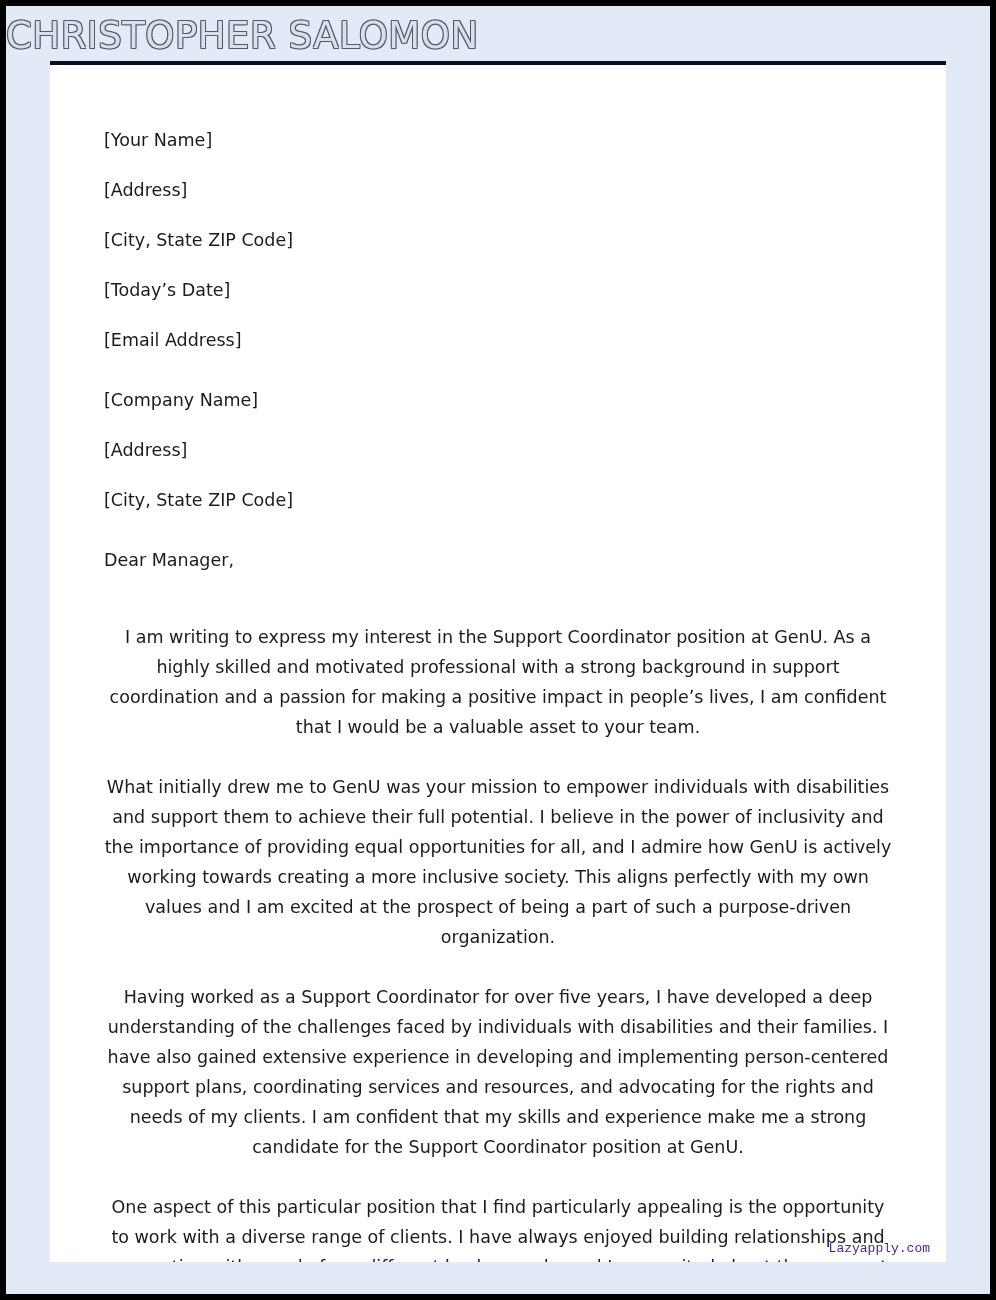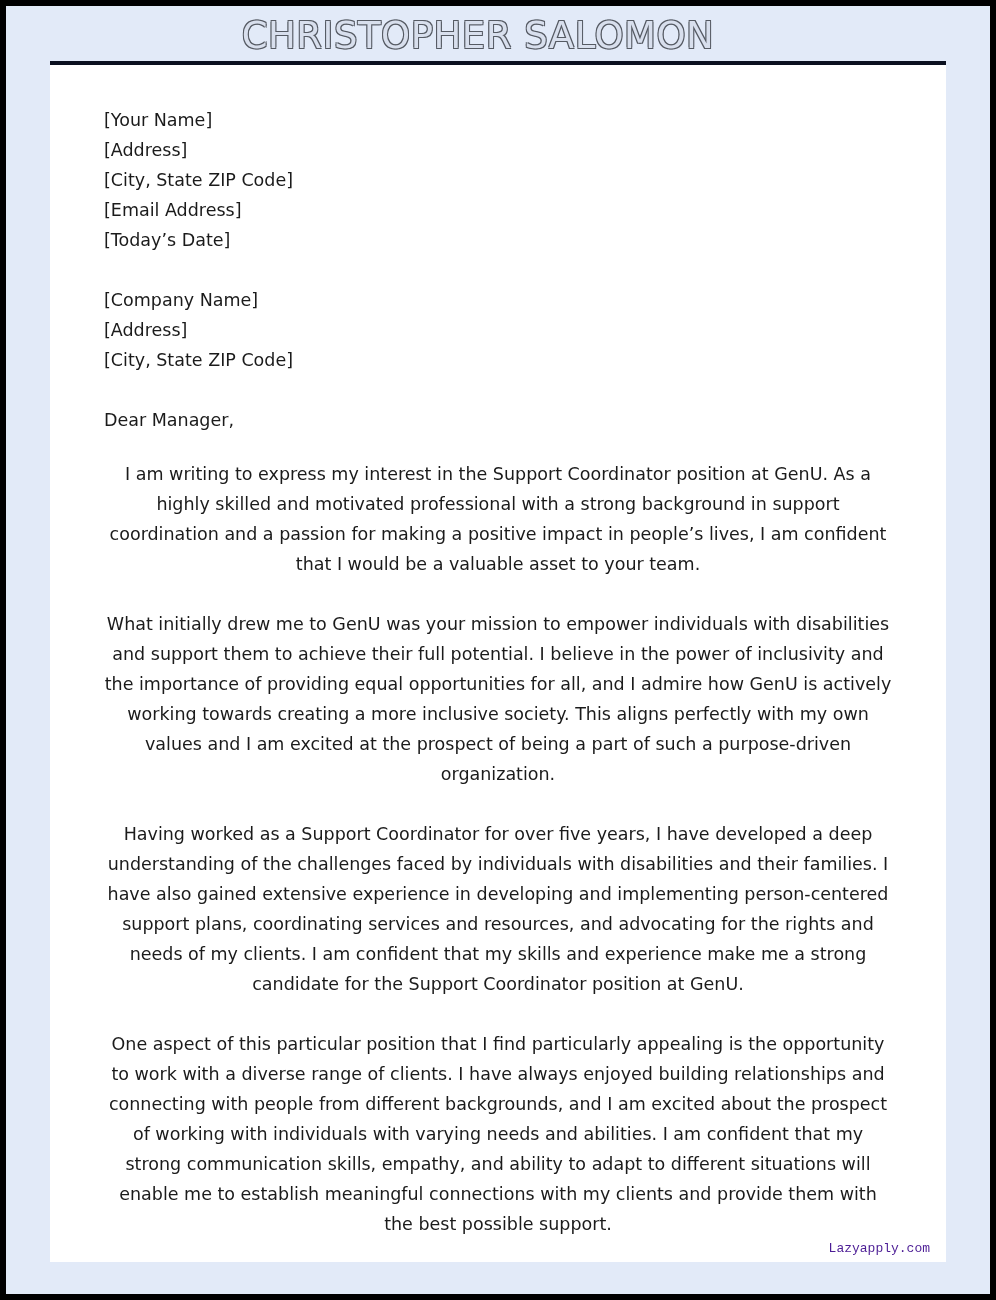--- a/index.html
+++ b/index.html
@@ -23,21 +23,21 @@
   }
   .header {
     position: absolute;
     top: 0;
     left: 0;
     right: 0;
     height: 58px;
     background: #e2eaf8;
     display: flex;
     align-items: center;
-    justify-content: center;
+    justify-content: flex-start;
     box-sizing: border-box;
     padding-right: 40px;
   }
   .header-name {
     font-size: 37px;
     letter-spacing: 0.5px;
     color: #8a8f98;
     -webkit-text-stroke: 0px;
     font-family: "DejaVu Sans", sans-serif;
     font-weight: 400;
@@ -63,33 +63,34 @@
     padding: 40px 54px 10px 54px;
     box-sizing: border-box;
   }
   .block {
     margin: 0 0 30px 0;
   }
   .line {
     font-size: 17.5px;
     line-height: 30px;
     color: #1b1b1b;
+    margin-top: 20px;
   }
   .para {
     font-size: 17.5px;
     line-height: 30px;
     color: #1b1b1b;
     margin: 0 0 30px 0;
     text-align: center;
   }
   .salutation {
     font-size: 17.5px;
     line-height: 30px;
     color: #1b1b1b;
-    margin: 0 0 24px 0;
+    margin: 0 0 47px 0;
   }
   .watermark {
     position: absolute;
     right: 16px;
     bottom: 6px;
     font-size: 13px;
     color: #4c1d95;
     font-family: Liberation Mono, monospace;
   }
 </style>
@@ -102,22 +103,22 @@
     <div class="header-name">CHRISTOPHER SALOMON</div>
   </div>
 
   <div class="letter">
     <div class="letter-body">
 
       <div class="block">
         <div class="line">[Your Name]</div>
         <div class="line">[Address]</div>
         <div class="line">[City, State ZIP Code]</div>
+        <div class="line">[Today’s Date]</div>
         <div class="line">[Email Address]</div>
-        <div class="line">[Today’s Date]</div>
       </div>
 
       <div class="block">
         <div class="line">[Company Name]</div>
         <div class="line">[Address]</div>
         <div class="line">[City, State ZIP Code]</div>
       </div>
 
       <div class="salutation">Dear Manager,</div>
 

